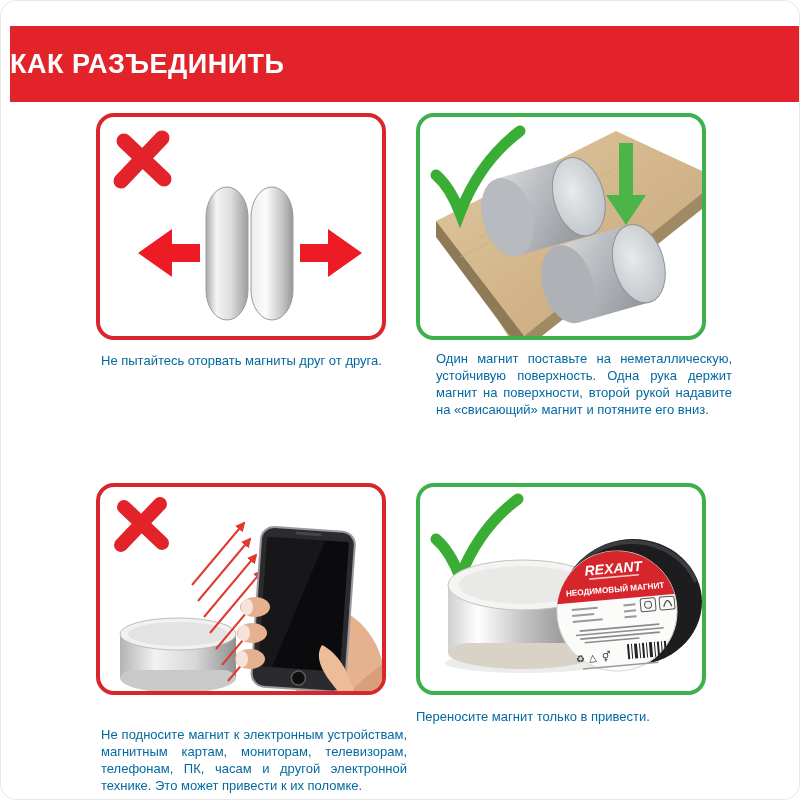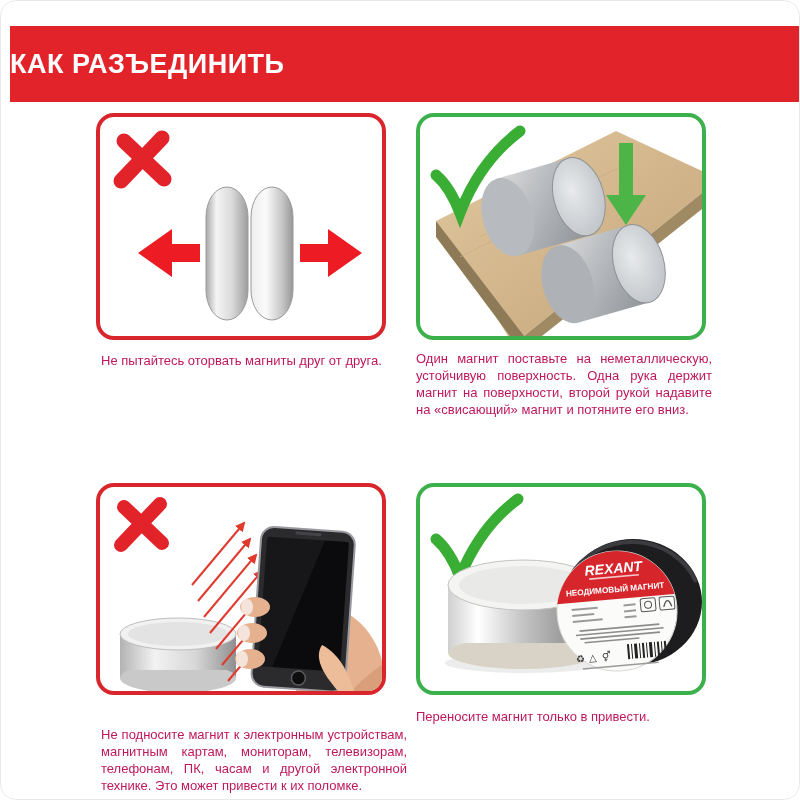--- a/index.html
+++ b/index.html
@@ -19,25 +19,25 @@
     position:absolute;background:#fff;border-radius:18px;box-sizing:border-box;
   }
   .panel.no{border:4px solid #d9252c;}
   .panel.yes{border:4px solid #3cb04a;}
   .p-tl{left:95px;top:112px;width:290px;height:227px;}
   .p-tr{left:415px;top:112px;width:290px;height:227px;}
   .p-bl{left:95px;top:482px;width:290px;height:212px;}
   .p-br{left:415px;top:482px;width:290px;height:212px;}
   .panel svg{position:absolute;left:0;top:0;width:100%;height:100%;border-radius:14px;}
   .caption{
-    position:absolute;color:#be185d;font-size:13px;line-height:17px;
+    position:absolute;color:#0369a1;font-size:13px;line-height:17px;
   }
   .cap-just{text-align:justify;}
   .c1{left:100px;top:351px;width:300px;}
-  .c2{left:415px;top:349px;width:296px;}
+  .c2{left:435px;top:349px;width:296px;}
   .c3{left:100px;top:709px;width:306px;margin-top:16px;}
   .c4{left:415px;top:707px;width:300px;}
 </style>
 </head>
 <body>
 
 <div class="page">
 
   <div class="banner banner-main">
     <div>КАК РАЗЪЕДИНИТЬ</div>

